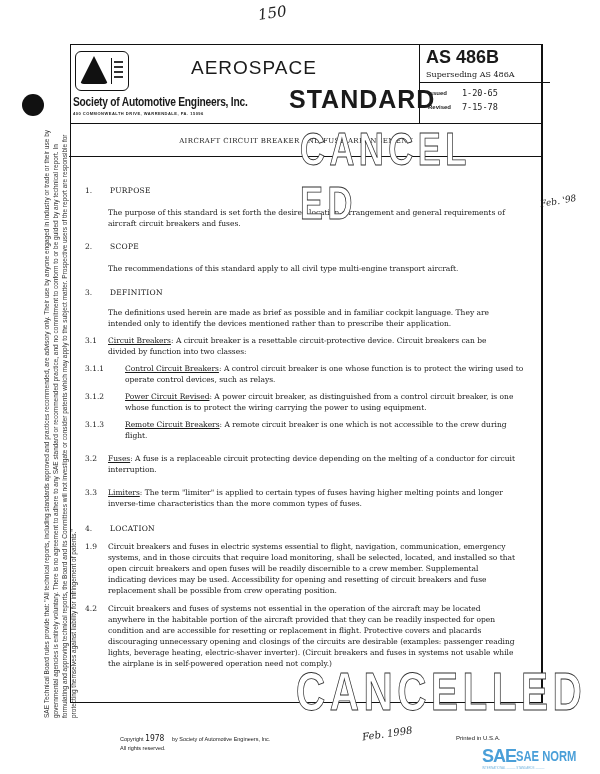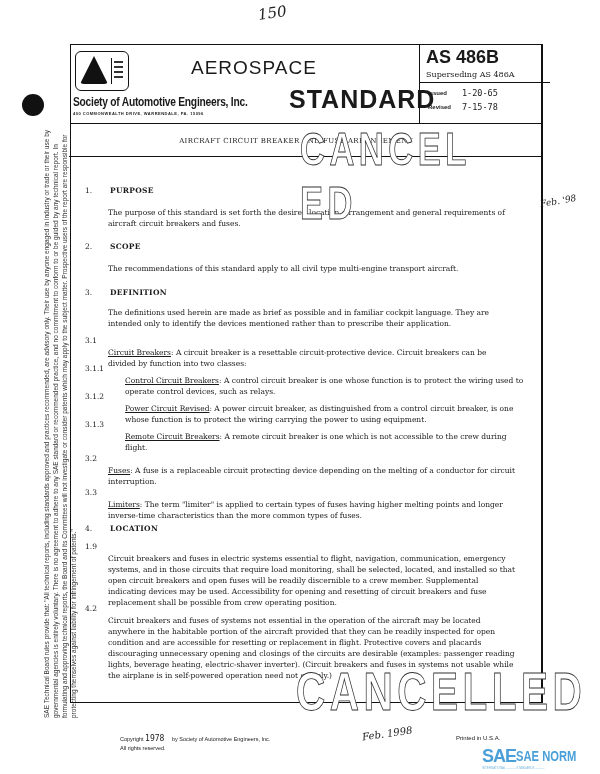--- a/index.html
+++ b/index.html
@@ -22,25 +22,25 @@
   .idbox .num{position:absolute;left:6px;top:2px;font-family:"Liberation Sans",sans-serif;font-weight:bold;font-size:18px;}
   .idbox .sup{position:absolute;left:6px;top:25px;font-size:8px;}
   .idbox .sep{position:absolute;left:0;top:37px;width:130px;border-top:1.5px solid #111;}
   .idbox .lbl{position:absolute;left:8px;font-size:6px;font-weight:bold;font-family:"Liberation Sans",sans-serif;}
   .idbox .val{position:absolute;left:42px;font-size:8.5px;font-family:"DejaVu Sans Mono",monospace;}
   .title{position:absolute;left:0;top:92px;width:470px;text-align:center;font-size:7px;letter-spacing:0.4px;padding-right:20px;box-sizing:border-box;}
   .title-rule{position:absolute;left:-2px;top:111px;width:472px;border-top:1.5px solid #111;}
   .body{position:absolute;left:0;top:0;width:470px;font-size:7.5px;line-height:11px;}
   .sec{position:absolute;left:0;width:470px;}
   .sec .n{position:absolute;left:14px;}
-  .sec .h{position:absolute;left:39px;letter-spacing:0.3px;font-weight:bold;}
+  .sec .h{position:absolute;left:39px;letter-spacing:0.3px;}
   .para{position:absolute;left:37px;width:405px;}
   .item{position:absolute;left:0;width:470px;}
   .item .n{position:absolute;left:14px;}
-  .item .tx{position:absolute;left:37px;width:408px;margin-top:12px;}
+  .item .tx{position:absolute;left:37px;width:408px;}
   .item.d3 .tx{left:54px;width:402px;}
   .u{text-decoration:underline;}
   .stamp{position:absolute;font-family:"Liberation Sans",sans-serif;font-weight:bold;color:#fff;-webkit-text-stroke:0.9px #333;letter-spacing:6px;transform:scaleX(0.75);transform-origin:left;}
   .sig{position:absolute;font-style:italic;font-size:10px;color:#222;}
   .footer-copy{position:absolute;left:120px;top:734px;font-family:"Liberation Sans",sans-serif;font-size:5.5px;line-height:9px;}
   .footer-printed{position:absolute;left:456px;top:735px;font-family:"Liberation Sans",sans-serif;font-size:6px;}
   .sae-logo{position:absolute;left:482px;top:746px;height:24px;}
   .sae-logo .mark{position:absolute;left:0;top:0;font-family:"Liberation Sans",sans-serif;font-weight:bold;font-size:18px;color:#4a9fd8;letter-spacing:-1px;}
   .sae-logo .word{position:absolute;left:34px;top:2px;font-family:"Liberation Sans",sans-serif;font-weight:bold;font-size:14px;color:#4a9fd8;transform:scaleX(0.8);transform-origin:left;white-space:nowrap;}
   .sae-logo .sub{position:absolute;left:0;top:20px;width:115px;font-size:3px;color:#7ab8e0;font-family:"Liberation Sans",sans-serif;white-space:nowrap;}

